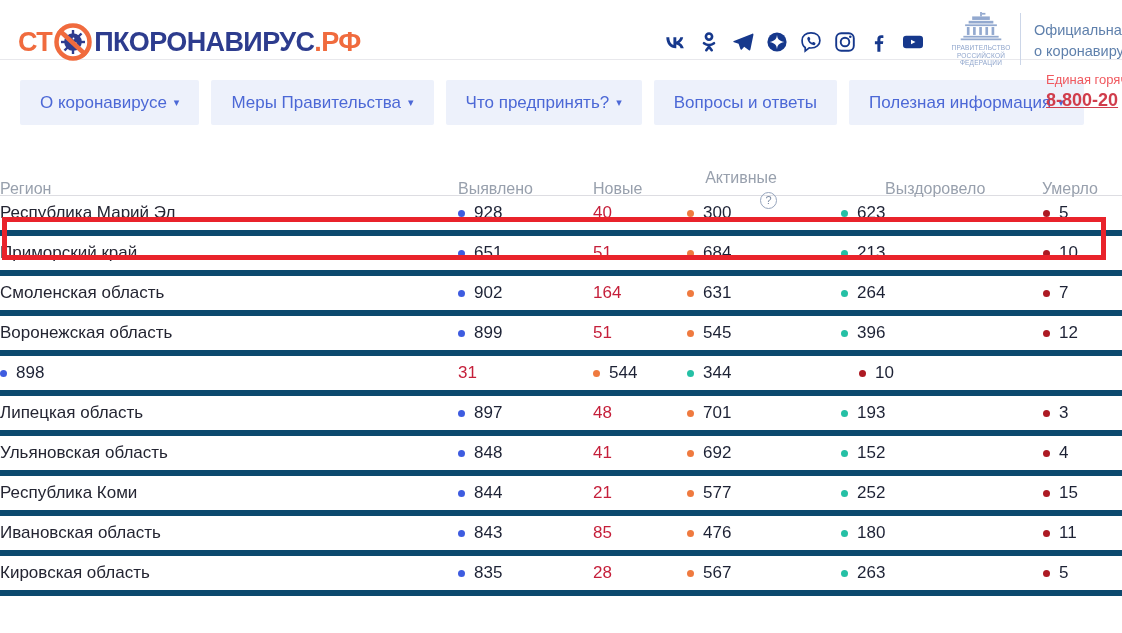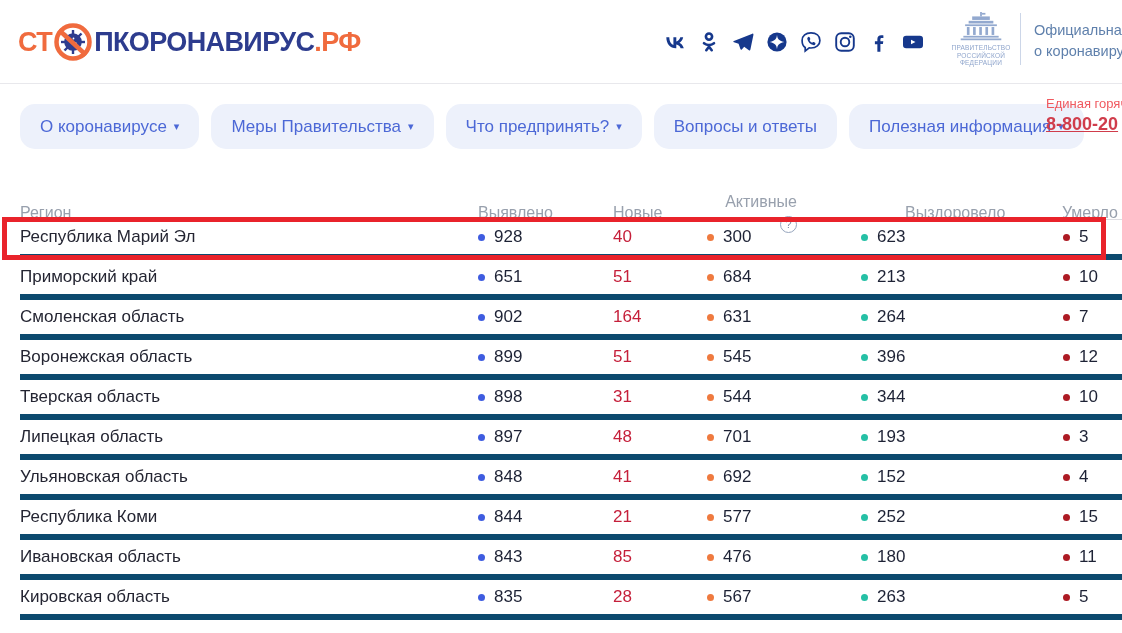--- a/index.html
+++ b/index.html
@@ -1,51 +1,51 @@
 <!DOCTYPE html>
 <html><head>
 <meta charset="utf-8">
 <style>
   * { margin:0; padding:0; box-sizing:border-box; }
   html,body { width:1122px; height:633px; overflow:hidden; background:#fff;
     font-family:"Liberation Sans", sans-serif; }
 
   
-  .topbar { position:relative; height:84px; border-bottom:1px solid #e8e8ec; }
+  .topbar { position:relative; height:60px; border-bottom:1px solid #e8e8ec; }
   .logo { position:absolute; left:18px; top:22px; display:flex; align-items:center;
     font-weight:800; font-size:27px; letter-spacing:-0.6px; cursor:pointer; white-space:nowrap; }
   .logo .st,.logo .rf { color:#f06b3e; }
   .logo .main { color:#2d3c8e; }
   .logo .virus { display:inline-flex; margin:0 1px; }
 
   .social { position:absolute; left:663px; top:30px; display:flex; gap:10px; align-items:center; }
   .soc { width:24px; height:24px; display:inline-flex; align-items:center; justify-content:center;
     color:#16388c; cursor:pointer; }
   .soc svg { width:24px; height:24px; }
 
   .gov { position:absolute; left:950px; top:12px; display:flex; align-items:center; }
   .gov-emblem { width:62px; text-align:center; color:#93a9cf; }
   .gov-emblem svg { width:52px; height:30px; display:block; margin:0 auto; }
   .gov-caption { font-size:6.5px; line-height:7.5px; color:#8fa5cc; letter-spacing:.2px; margin-top:2px; }
   .gov-divider { width:1px; height:52px; background:#ccd6e8; margin:0 13px 0 8px; }
   .gov-info { font-size:14.5px; line-height:21px; color:#5f80ac; white-space:nowrap; padding-top:4px; }
 
   
   .nav { padding:20px 0 0 20px; display:flex; gap:12px; align-items:flex-start; position:relative; }
-  .navbtn { background:#edf1fb; color:#4c68d6; border:none; border-radius:15px; height:45px;
+  .navbtn { background:#edf1fb; color:#4c68d6; border:none; border-radius:2px; height:45px;
     padding:0 20px; font-size:17px; font-family:inherit; cursor:pointer; display:inline-flex;
     align-items:center; gap:7px; white-space:nowrap; }
   .navbtn .caret { font-size:11px; line-height:1; }
   .hotline { position:absolute; left:1046px; top:12px; white-space:nowrap; }
   .hotline-label { font-size:13px; color:#f0595f; }
   .hotline-phone { font-size:18px; font-weight:bold; color:#d03c4b; text-decoration:underline;
     margin-top:3px; cursor:pointer; }
 
   
-  .table { margin-top:44px; padding-left:20px; width:1122px; }
+  .table { margin-top:44px; width:1122px; }
   .thead, .trow { display:grid; grid-template-columns:458px 135px 94px 154px 184px 77px;
     align-items:center; }
   .thead { height:27px; border-bottom:1px solid #dddde2; }
   .h { color:#98a0ad; font-size:16px; }
   .h.right { text-align:right; }
   .h-detected { padding-right:63px; }
   .h-new { padding-right:45px; }
   .h-active { padding-right:64px; }
   .h-recovered { padding-right:98px;margin-left:44px; }
   .h-died { padding-right:4px; }
@@ -297,21 +297,20 @@
       <span class="dot dot-recovered"></span>
       <span>396</span>
     </div>
     <div class="v v-died">
       <span class="dot dot-died"></span>
       <span>12</span>
     </div>
   </div>
 
   <div class="trow">
-    <div class="region">Тверская область</div>
     <div class="v">
       <span class="dot dot-detected"></span>
       <span>898</span>
     </div>
     <div class="v v-new">
       <span>31</span>
     </div>
     <div class="v">
       <span class="dot dot-active"></span>
       <span>544</span>

